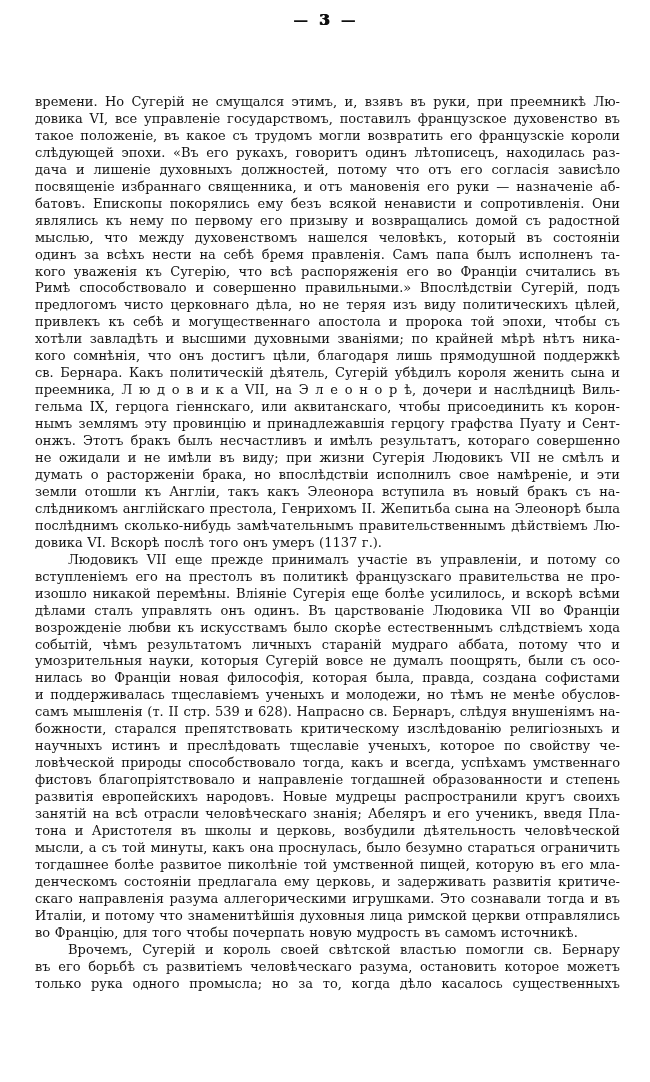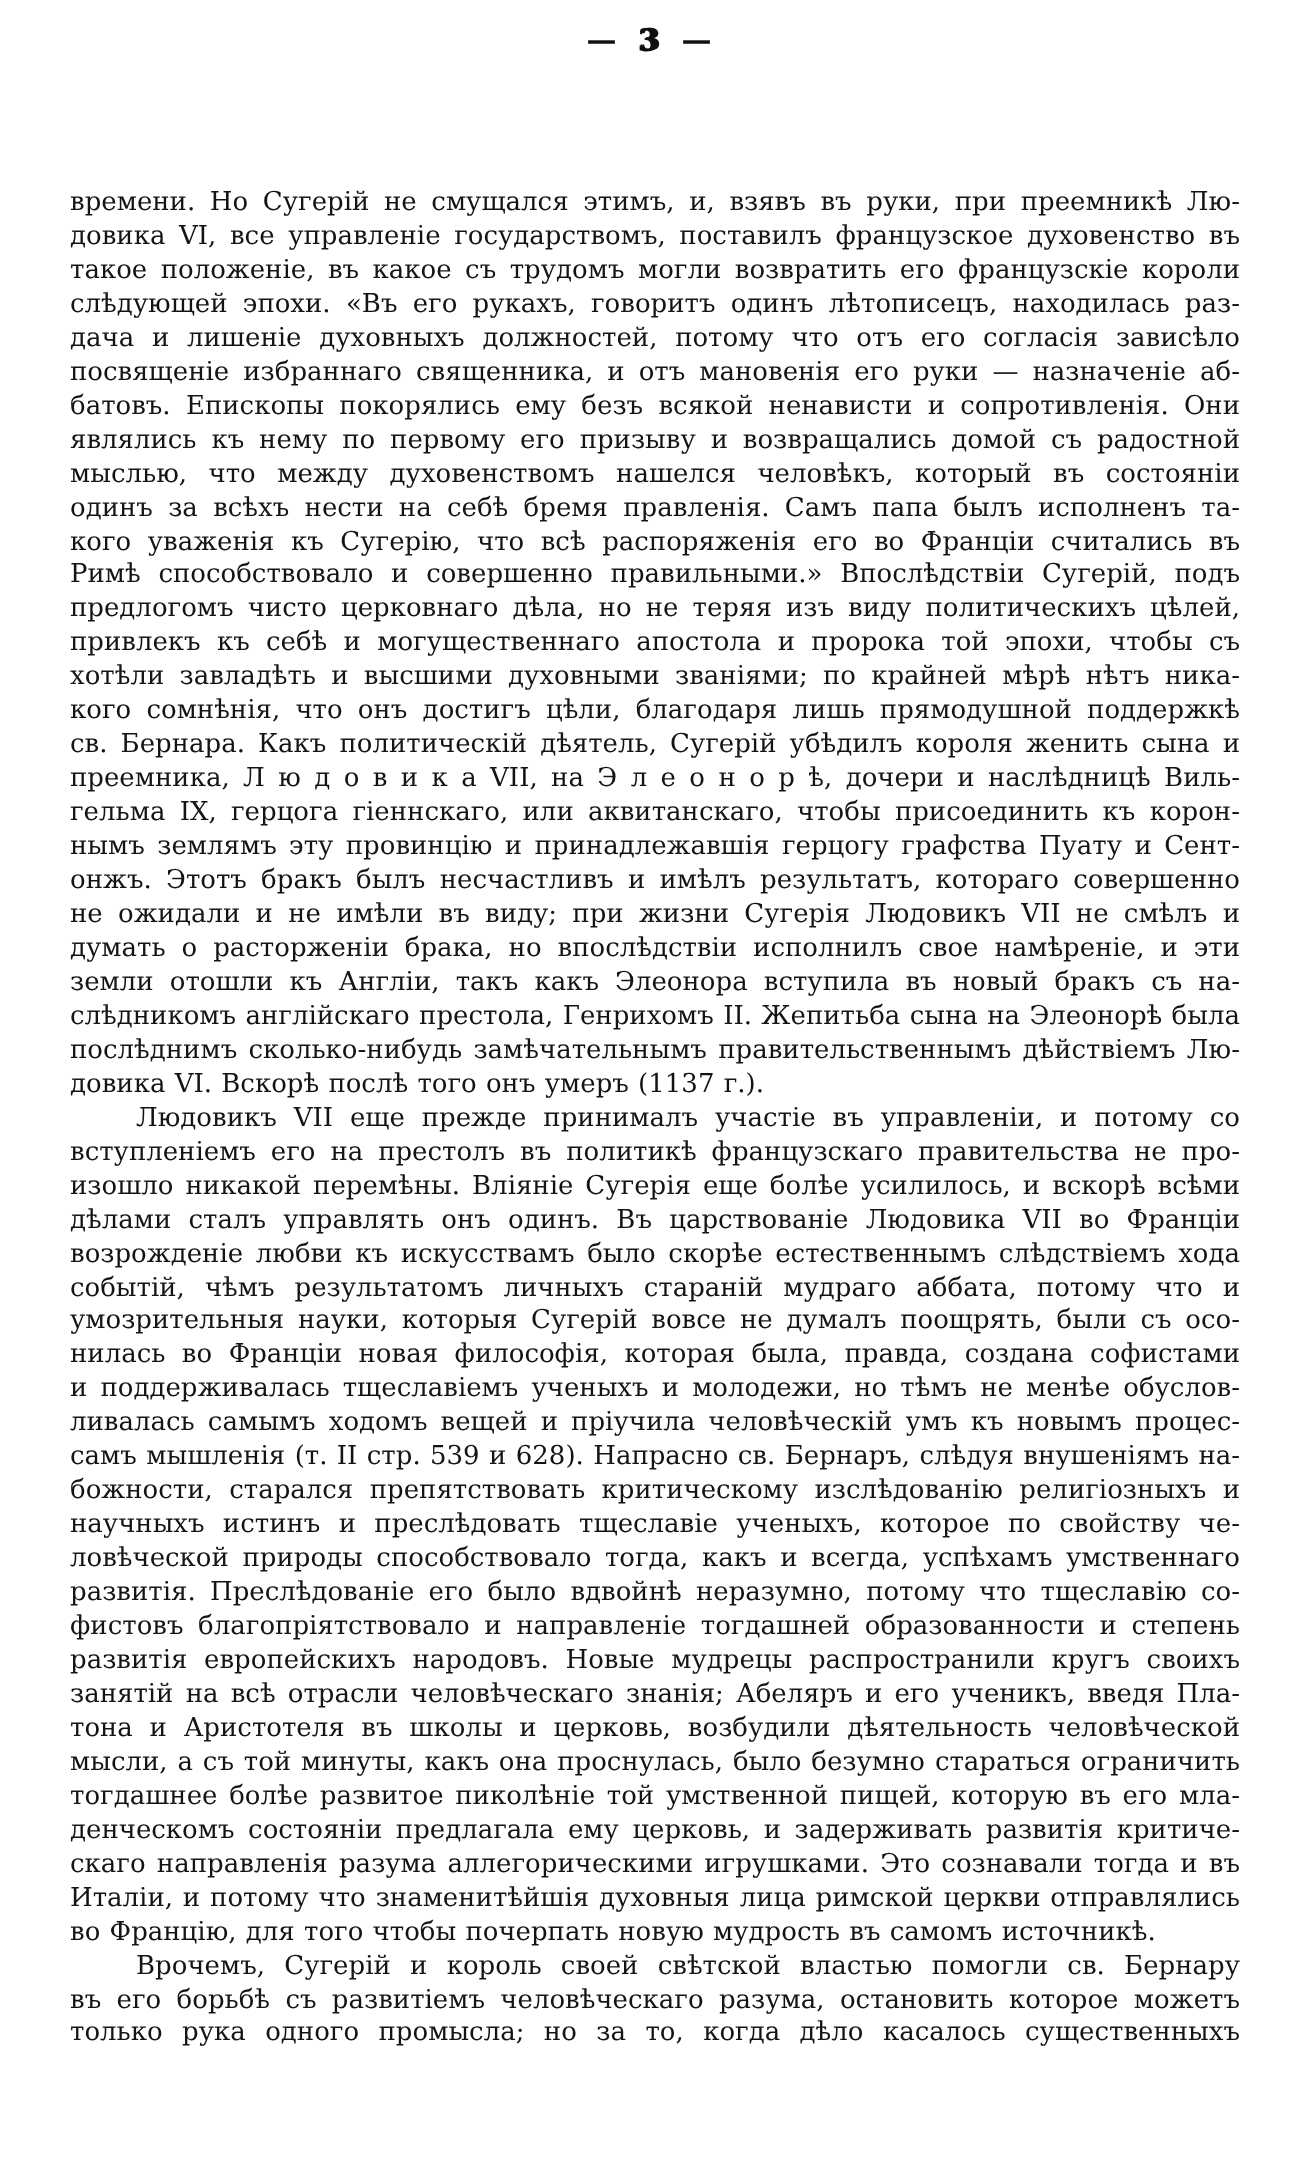--- a/index.html
+++ b/index.html
@@ -96,26 +96,24 @@
       <div class="line para-end">довика VI. Вскорѣ послѣ того онъ умеръ (1137 г.).</div>
       <div class="line indent">Людовикъ VII еще прежде принималъ участіе въ управленіи, и потому со</div>
       <div class="line">вступленіемъ его на престолъ въ политикѣ французскаго правительства не про-</div>
       <div class="line">изошло никакой перемѣны. Вліяніе Сугерія еще болѣе усилилось, и вскорѣ всѣми</div>
       <div class="line">дѣлами сталъ управлять онъ одинъ. Въ царствованіе Людовика VII во Франціи</div>
       <div class="line">возрожденіе любви къ искусствамъ было скорѣе естественнымъ слѣдствіемъ хода</div>
       <div class="line">событій, чѣмъ результатомъ личныхъ стараній мудраго аббата, потому что и</div>
       <div class="line">умозрительныя науки, которыя Сугерій вовсе не думалъ поощрять, были съ осо-</div>
       <div class="line">нилась во Франціи новая философія, которая была, правда, создана софистами</div>
       <div class="line">и поддерживалась тщеславіемъ ученыхъ и молодежи, но тѣмъ не менѣе обуслов-</div>
-      <div class="line">ливалась самымъ ходомъ вещей и пріучила человѣческій умъ къ новымъ процес-</div>
       <div class="line">самъ мышленія (т. II стр. 539 и 628). Напрасно св. Бернаръ, слѣдуя внушеніямъ на-</div>
       <div class="line">божности, старался препятствовать критическому изслѣдованію религіозныхъ и</div>
       <div class="line">научныхъ истинъ и преслѣдовать тщеславіе ученыхъ, которое по свойству че-</div>
       <div class="line">ловѣческой природы способствовало тогда, какъ и всегда, успѣхамъ умственнаго</div>
-      <div class="line">развитія. Преслѣдованіе его было вдвойнѣ неразумно, потому что тщеславію со-</div>
       <div class="line">фистовъ благопріятствовало и направленіе тогдашней образованности и степень</div>
       <div class="line">развитія европейскихъ народовъ. Новые мудрецы распространили кругъ своихъ</div>
       <div class="line">занятій на всѣ отрасли человѣческаго знанія; Абеляръ и его ученикъ, введя Пла-</div>
       <div class="line">тона и Аристотеля въ школы и церковь, возбудили дѣятельность человѣческой</div>
       <div class="line">мысли, а съ той минуты, какъ она проснулась, было безумно стараться ограничить</div>
       <div class="line">тогдашнее болѣе развитое пиколѣніе той умственной пищей, которую въ его мла-</div>
       <div class="line">денческомъ состояніи предлагала ему церковь, и задерживать развитія критиче-</div>
       <div class="line">скаго направленія разума аллегорическими игрушками. Это сознавали тогда и въ</div>
       <div class="line">Италіи, и потому что знаменитѣйшія духовныя лица римской церкви отправлялись</div>
       <div class="line para-end">во Францію, для того чтобы почерпать новую мудрость въ самомъ источникѣ.</div>

